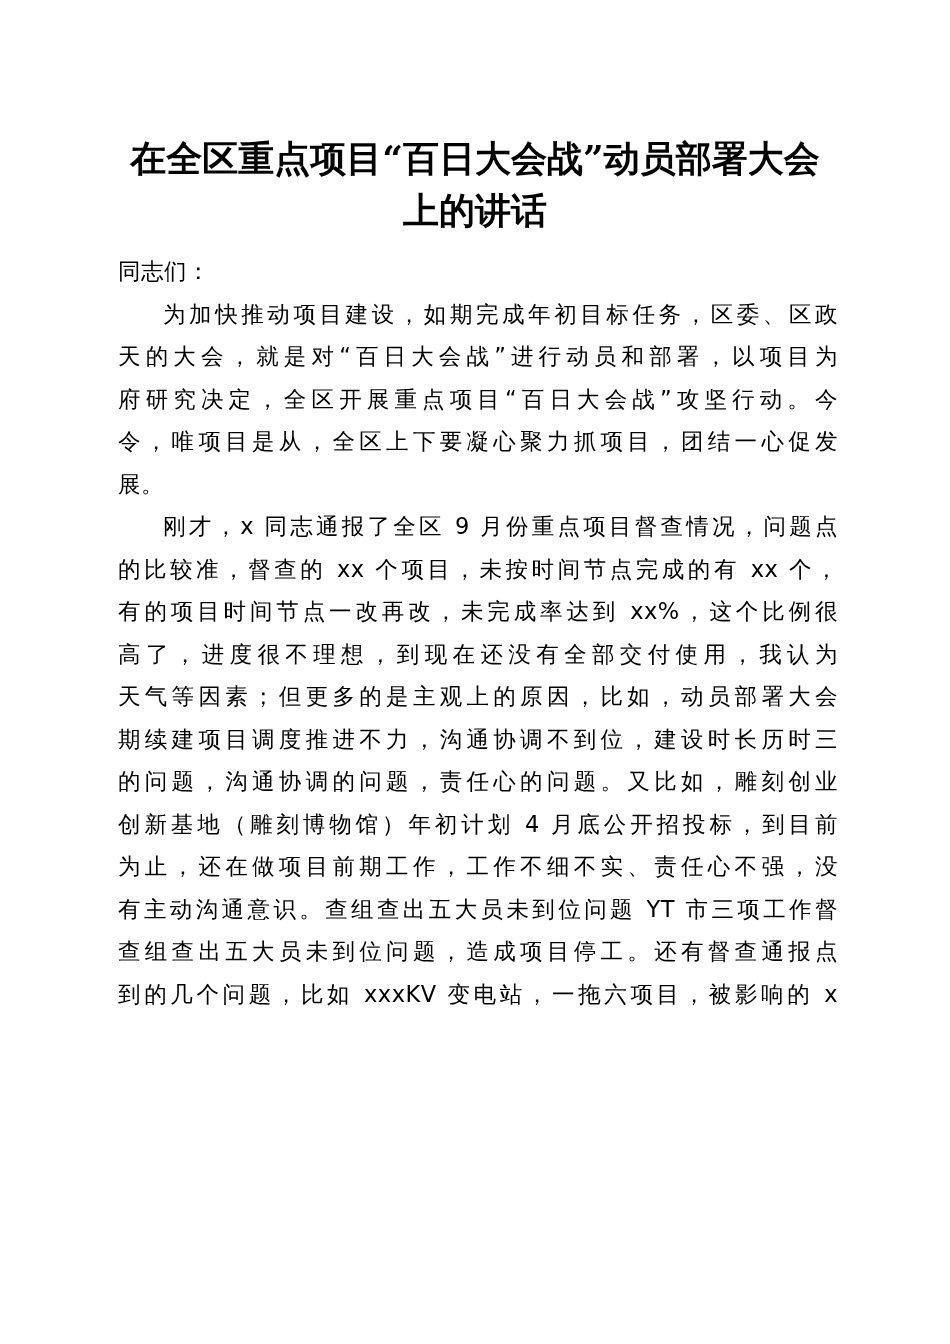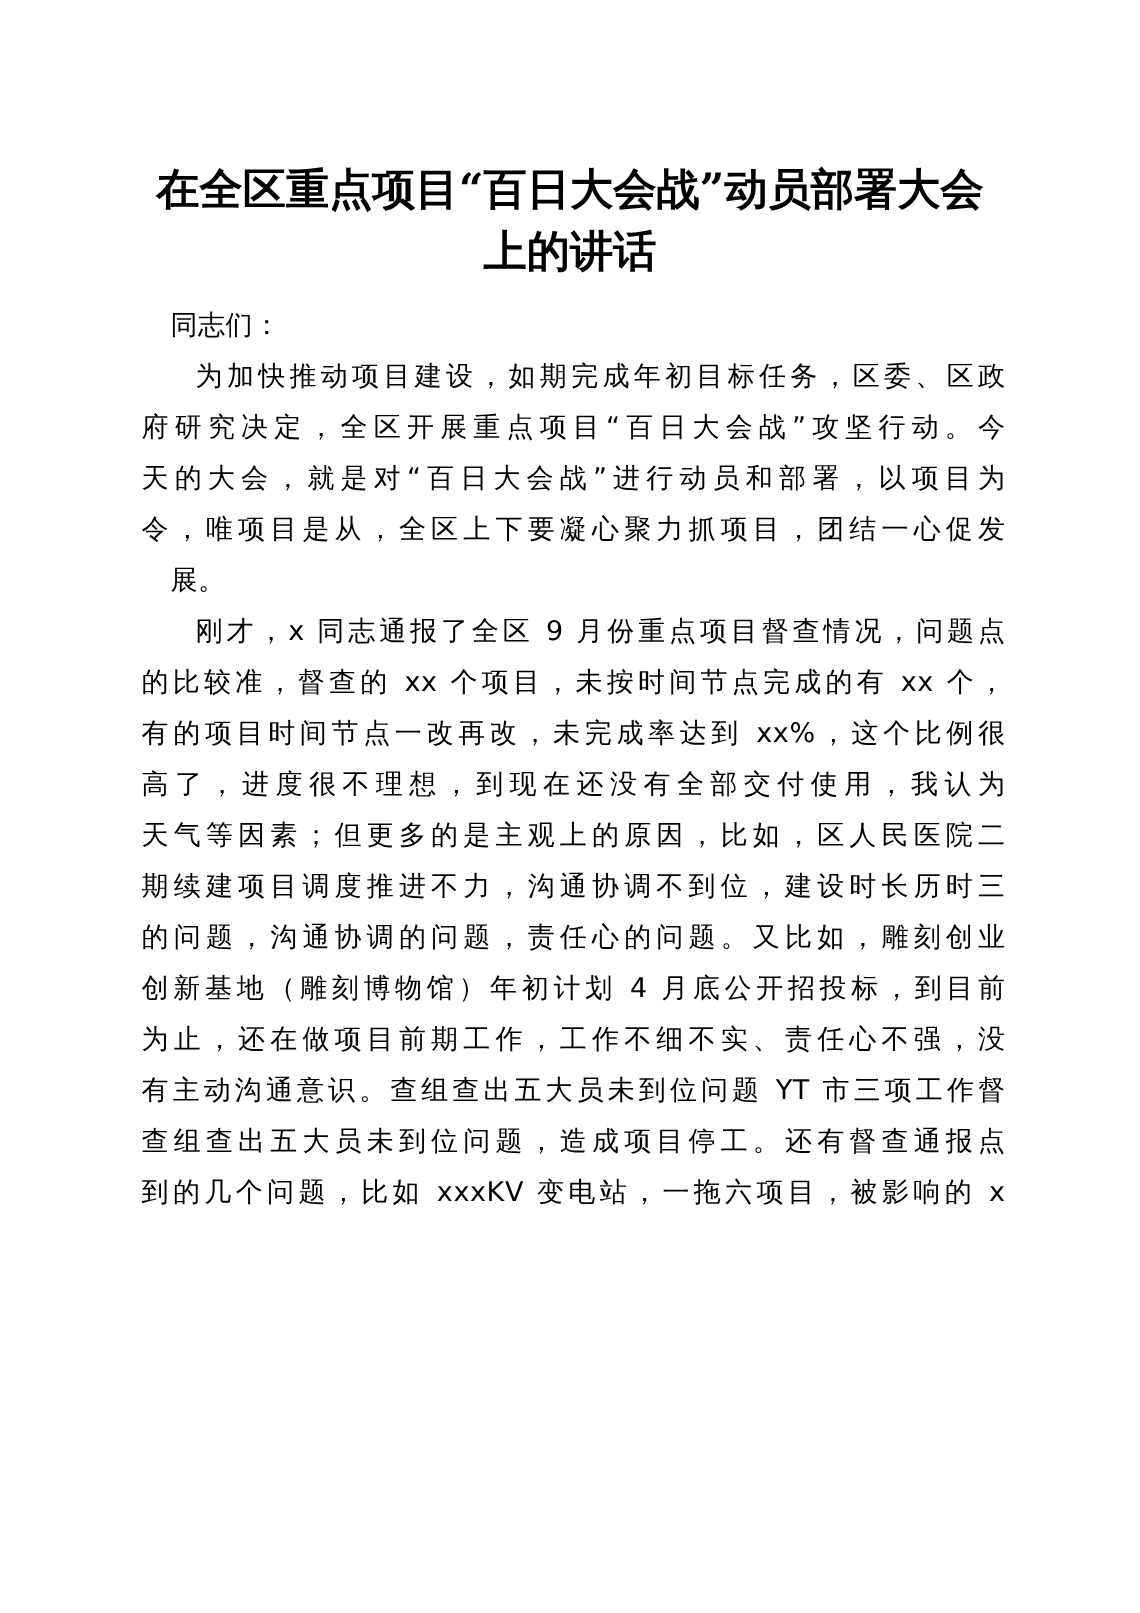--- a/index.html
+++ b/index.html
@@ -50,53 +50,52 @@
     .line {
       display: block;
       white-space: nowrap;
       height: 42.5px;
       text-align: justify;
       text-align-last: justify;
       letter-spacing: 0.5px;
     }
     .line.last {
       text-align-last: left;
-      margin-left: 24px;
     }
     .line.indent {
       padding-left: 45px;
     }
   </style>
 </head>
 <body>
 
 <div class="page">
 
   <div class="title">
     <span class="tline">在全区重点项目“百日大会战”动员部署大会</span>
     <span class="tline">上的讲话</span>
   </div>
 
   <div class="body-text">
     <span class="line last">同志们：</span>
 
     <div>
       <span class="line indent">为加快推动项目建设，如期完成年初目标任务，区委、区政</span>
+      <span class="line">天的大会，就是对“百日大会战”进行动员和部署，以项目为</span>
       <span class="line">府研究决定，全区开展重点项目“百日大会战”攻坚行动。今</span>
-      <span class="line">天的大会，就是对“百日大会战”进行动员和部署，以项目为</span>
       <span class="line">令，唯项目是从，全区上下要凝心聚力抓项目，团结一心促发</span>
       <span class="line last">展。</span>
     </div>
 
     <div>
       <span class="line indent">刚才，x 同志通报了全区 9 月份重点项目督查情况，问题点</span>
       <span class="line">的比较准，督查的 xx 个项目，未按时间节点完成的有 xx 个，</span>
       <span class="line">有的项目时间节点一改再改，未完成率达到 xx%，这个比例很</span>
       <span class="line">高了，进度很不理想，到现在还没有全部交付使用，我认为</span>
-      <span class="line">天气等因素；但更多的是主观上的原因，比如，区人民医院二</span>
+      <span class="line">天气等因素；但更多的是主观上的原因，比如，动员部署大会</span>
       <span class="line">期续建项目调度推进不力，沟通协调不到位，建设时长历时三</span>
       <span class="line">的问题，沟通协调的问题，责任心的问题。又比如，雕刻创业</span>
       <span class="line">创新基地（雕刻博物馆）年初计划 4 月底公开招投标，到目前</span>
       <span class="line">为止，还在做项目前期工作，工作不细不实、责任心不强，没</span>
       <span class="line">有主动沟通意识。查组查出五大员未到位问题 YT 市三项工作督</span>
       <span class="line">查组查出五大员未到位问题，造成项目停工。还有督查通报点</span>
       <span class="line">到的几个问题，比如 xxxKV 变电站，一拖六项目，被影响的 x</span>
     </div>
   </div>
 

